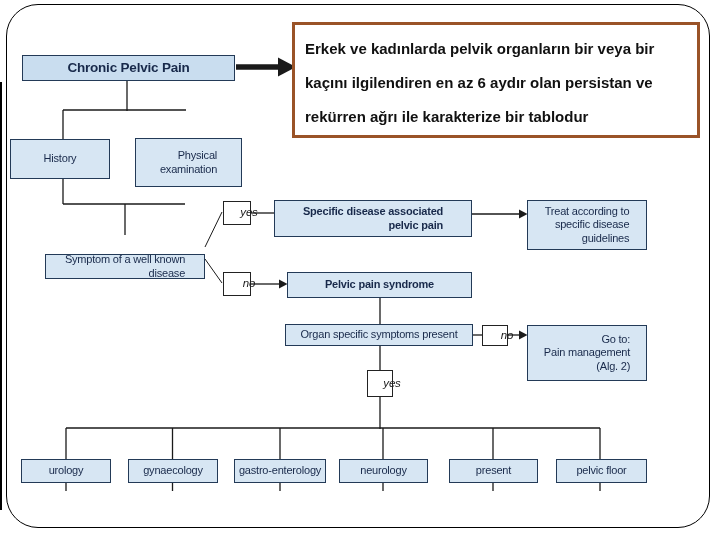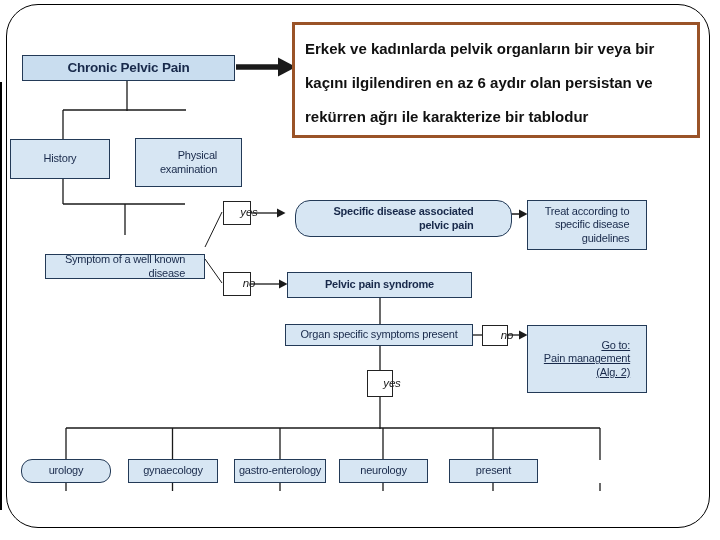--- a/index.html
+++ b/index.html
@@ -27,29 +27,29 @@
     box-sizing:border-box; border:3px solid #9a5328; background:#fff;
     color:#111; font-weight:bold; font-size:15px; line-height:34px;
     padding:7px 4px 0 10px; white-space:pre-line;
   }
   #cpp      { left:22px;  top:55px;  width:213px; height:26px; font-weight:bold; font-size:13.5px; background:#c9ddef; }
   #history  { left:10px;  top:139px; width:100px; height:40px; }
   #phys     { left:135px; top:138px; width:107px; height:49px; }
   #symptom  { left:45px;  top:234px; width:160px; height:25px;margin-top:20px; }
   #yes1     { left:223px; top:201px; width:28px;  height:24px; }
   #no1      { left:223px; top:272px; width:28px;  height:24px; }
-  #specific { left:295px; top:200px; width:217px; height:37px; font-weight:bold;border-radius:15px; }
+  #specific { left:274px; top:200px; width:198px; height:37px; font-weight:bold; }
   #treat    { left:527px; top:200px; width:120px; height:50px; }
   #pps      { left:287px; top:272px; width:185px; height:26px; font-weight:bold; }
   #organ    { left:285px; top:324px; width:188px; height:22px; }
   #no2      { left:482px; top:325px; width:22px;  height:21px; }
-  #goto     { left:527px; top:325px; width:120px; height:68px;text-decoration:underline; }
+  #goto     { left:527px; top:325px; width:120px; height:56px; }
   #yes2     { left:367px; top:370px; width:26px;  height:27px; }
   .spec     { top:459px; height:24px; }
-  #sp0 { left:21px;  width:90px;border-radius:11px; }
+  #sp0 { left:21px;  width:90px; }
   #sp1 { left:128px; width:90px; }
   #sp2 { left:234px; width:92px; }
   #sp3 { left:339px; width:89px; }
   #sp4 { left:449px; width:89px; }
   #sp5 { left:556px; width:91px; }
 </style>
 </head>
 <body>
 
 <div class="slide">
@@ -134,14 +134,15 @@
 Pain management
 (Alg. 2)</div>
 
   <div class="node small-node" id="yes2">yes</div>
 
   <div class="node spec" id="sp0">urology</div>
   <div class="node spec" id="sp1">gynaecology</div>
   <div class="node spec" id="sp3">neurology</div>
   <div class="node spec" id="sp2">gastro-enterology</div>
   <div class="node spec" id="sp4">present</div>
+  <div class="node spec" id="sp5">pelvic floor</div>
 
 </div>
 
 </body></html>

